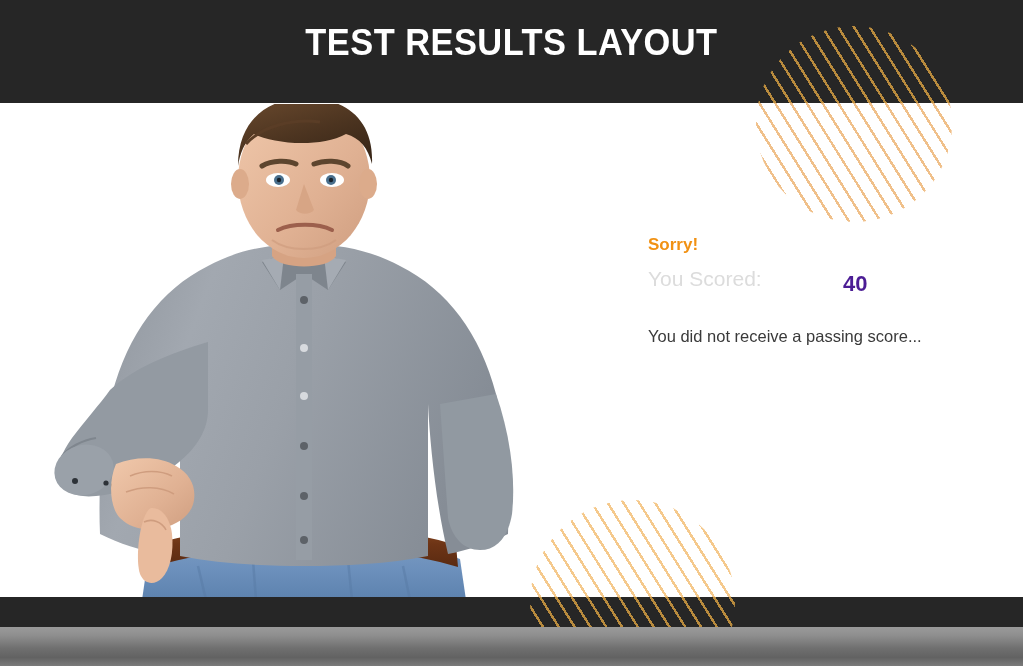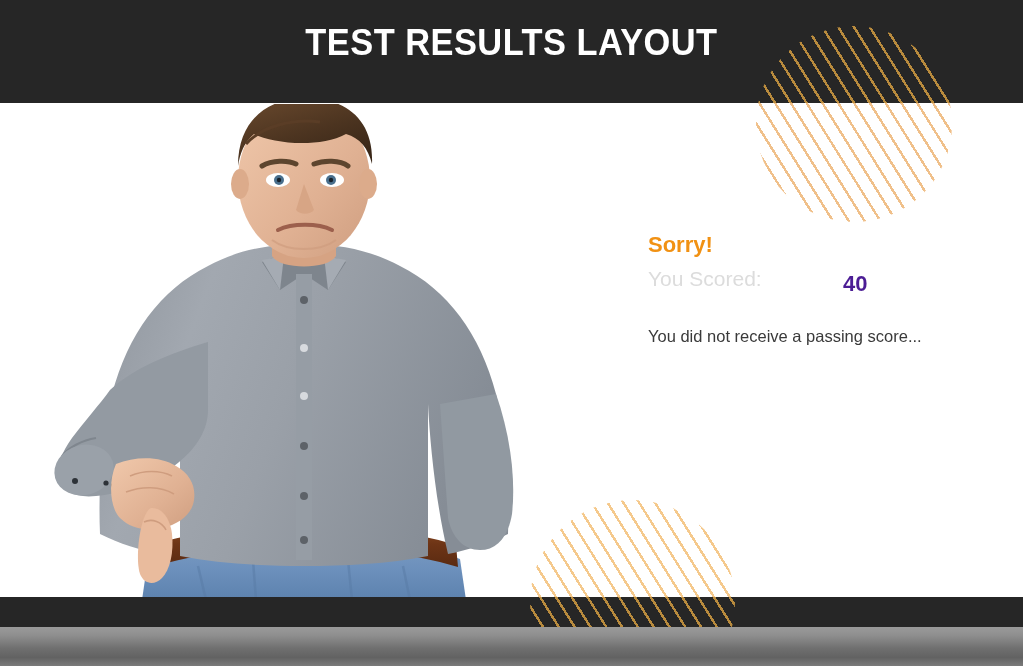--- a/index.html
+++ b/index.html
@@ -126,21 +126,21 @@
   
   .result-block {
     position: absolute;
     left: 648px;
     top: 230px;
     width: 330px;
     z-index: 5;
   }
   .result-sorry {
     color: #f19113;
-    font-size: 22px;
+    font-size: 17px;
     font-weight: bold;
     line-height: 30px;
     margin: 0;
     white-space: nowrap;
   }
   .score-row {
     position: relative;
     height: 34px;
     margin-top: 5px;
   }

